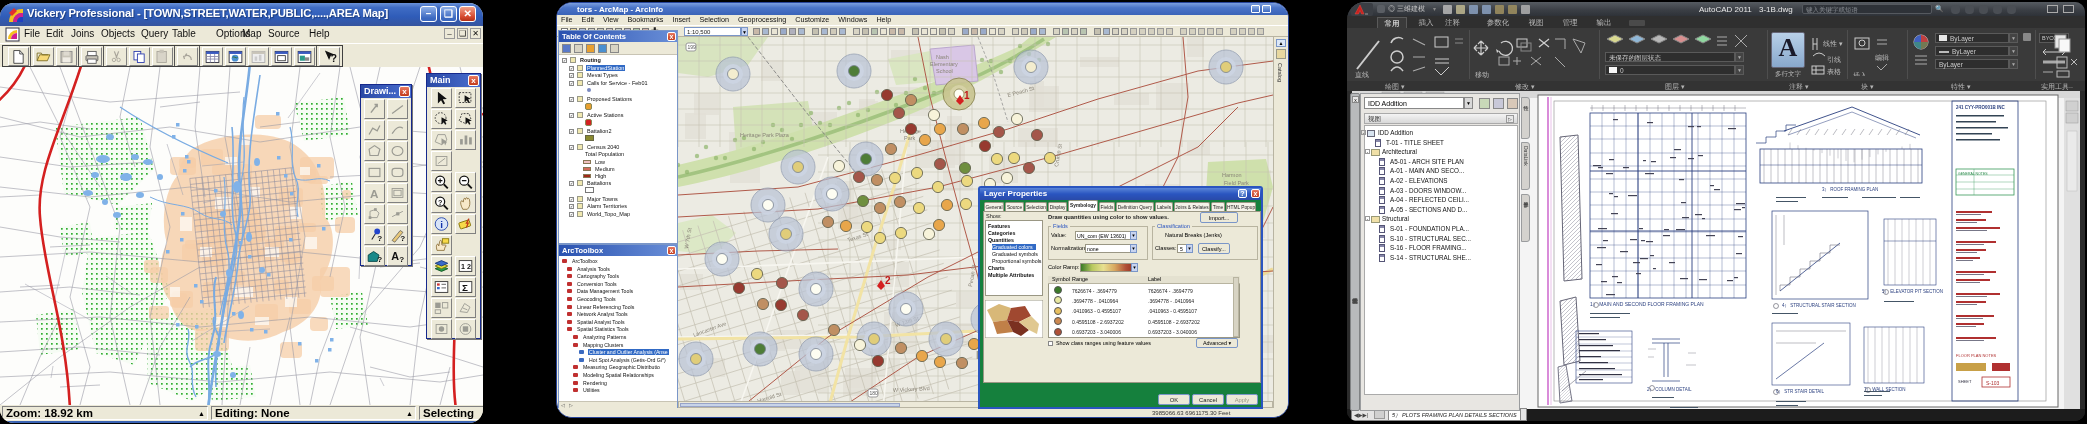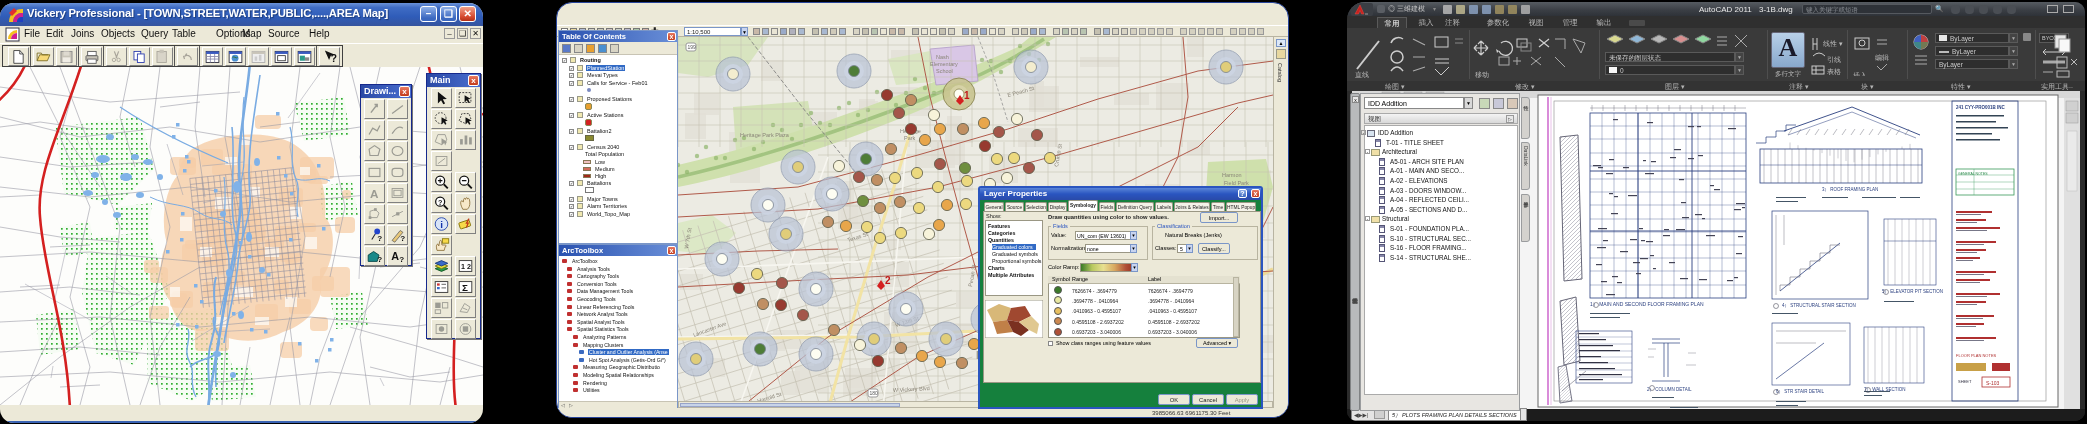--- a/index.html
+++ b/index.html
@@ -445,20 +445,25 @@
       <rect x="328" y="281" width="3.5" height="3.5" fill="#80b2e8"></rect>
       <rect x="176" y="56" width="3.5" height="3.5" fill="#80b2e8"></rect>
       <rect x="322" y="160" width="3.5" height="3.5" fill="#80b2e8"></rect>
       <rect x="290" y="125" width="3.5" height="3.5" fill="#80b2e8"></rect>
       <rect x="239" y="174" width="3.5" height="3.5" fill="#80b2e8"></rect>
       <path d="M82,-4 C62,60 36,105 40,150 C44,205 66,260 70,342" fill="none" stroke="#d42020" stroke-width="2.6"></path>
       <path d="M-4,36 C10,24 20,10 26,-4" fill="none" stroke="#d42020" stroke-width="2.6"></path>
       <path d="M428,-4 C440,50 454,110 456,170 C458,240 450,300 456,342" fill="none" stroke="#d42020" stroke-width="2.6"></path>
       <path d="M436,18 L487,50" fill="none" stroke="#d42020" stroke-width="2.2"></path>
     </svg>
+<div class="stat ab">
+      <div class="sp" style="left:2px;width:206px">Zoom: 18.92 km<span style="position:absolute;right:2px;font-size:7px">▲</span></div>
+      <div class="sp" style="left:211px;width:205px">Editing: None<span style="position:absolute;right:2px;font-size:7px">▲</span></div>
+      <div class="sp" style="left:419px;width:70px">Selecting</div>
+    </div>
 <div class="bblue ab"></div>
 <div class="ftb" style="left:360px;top:81px;width:52px;height:182px">
       <div class="ft">Drawi...<div class="fx">x</div></div>
       <div style="position:relative">
         <div class="fbt" style="left:3px;top:1px"><svg width="19" height="18" viewBox="0 0 20 20">
             <path d="M6 14 L13 5 M10 5 l3 0 l0 3" stroke="#9b9b93" stroke-width="1.6" fill="none"></path>
           </svg></div>
         <div class="fbt" style="left:26px;top:1px"><svg width="19" height="18" viewBox="0 0 20 20">
             <path d="M4 15 L16 6" stroke="#9b9b93" stroke-width="1.4"></path>
           </svg></div>
@@ -609,20 +614,26 @@
             <circle cx="10" cy="10" r="3" fill="#9b9b93"></circle>
           </svg></div>
         <div class="fbt" style="left:28px;top:232px"><svg width="19" height="18" viewBox="0 0 20 20">
             <circle cx="10" cy="10" r="6" fill="none" stroke="#9b9b93"></circle>
             <rect x="7" y="7" width="6" height="6" fill="#9b9b93"></rect>
           </svg></div>
       </div>
     </div>
 </div>
 <div id="w2">
+<div class="tbar ab">
+      <span style="position:absolute;left:20px;top:2px">tors - ArcMap - ArcInfo</span>
+      <span class="ab" style="left:694px;top:2px;width:9px;height:8px;background:linear-gradient(#8fb0e8,#3b68c0);border:1px solid #fff;border-radius:1px"></span>
+      <span class="ab" style="left:705px;top:2px;width:9px;height:8px;background:linear-gradient(#8fb0e8,#3b68c0);border:1px solid #fff;border-radius:1px"></span>
+    </div>
+<div class="menu ab"><span style="margin-left:4px">File</span><span>Edit</span><span>View</span><span>Bookmarks</span><span>Insert</span><span>Selection</span><span>Geoprocessing</span><span>Customize</span><span>Windows</span><span>Help</span></div>
 <div class="tools ab">
       <span class="ab" style="left:4px;top:2px;width:7px;height:7px;background:#fff;border:1px solid #777"></span>
       <span class="ab" style="left:13px;top:2px;width:7px;height:7px;background:#e8d8a0;border:1px solid #777"></span>
       <span class="ab" style="left:22px;top:2px;width:7px;height:7px;background:#b0bcd8;border:1px solid #777"></span>
       <span class="ab" style="left:31px;top:2px;width:7px;height:7px;background:#d0d0c8;border:1px solid #777"></span>
       <span class="ab" style="left:40px;top:2px;width:7px;height:7px;background:#c8c8b8;border:1px solid #777"></span>
       <span class="ab" style="left:49px;top:2px;width:7px;height:7px;background:#d0c4c4;border:1px solid #777"></span>
       <span class="ab" style="left:58px;top:2px;width:7px;height:7px;background:#c8d0c8;border:1px solid #777"></span>
       <span class="ab" style="left:67px;top:2px;width:7px;height:7px;background:#b8b8d0;border:1px solid #777"></span>
       <span class="ab" style="left:76px;top:2px;width:7px;height:7px;background:#a8c4a8;border:1px solid #777"></span>

